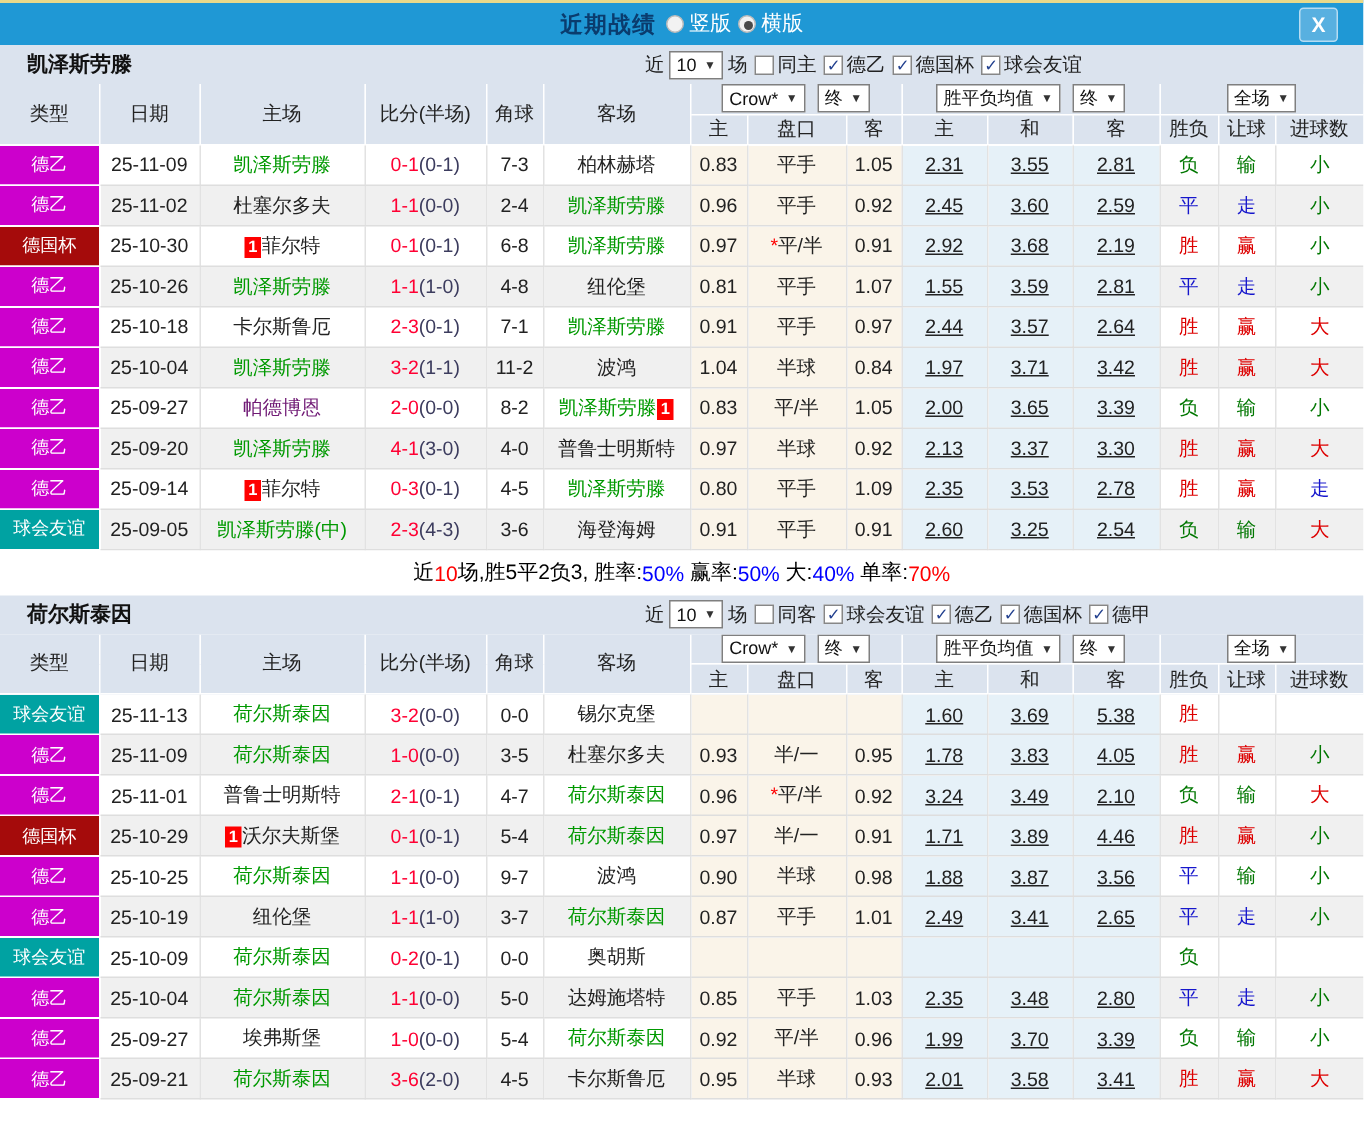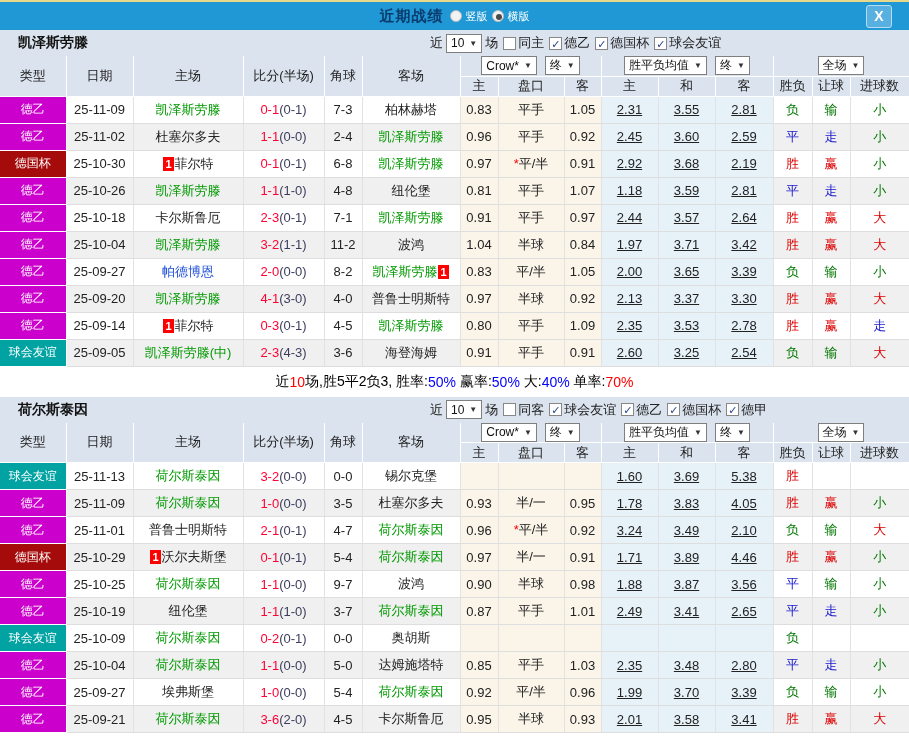--- a/index.html
+++ b/index.html
@@ -2,21 +2,21 @@
 <html style="--topbar: #1f98d5; --topline: #e8d98a; --titlecolor: #0a3c6e; --headbg: #dbe3ee; --oddsbg: #faf4e9; --avgbg: #e6f1f8; --rowalt: #f0f0f0;"><head>
 <meta charset="utf-8">
 <style>
   * { box-sizing: border-box; margin: 0; padding: 0; }
   html,body { width:909px; height:754px; overflow:hidden; background:#fff;
     font-family:"Liberation Sans","DejaVu Sans",sans-serif; }
 
   .titlebar { height:30px; background:var(--topbar,#1f98d5); border-top:2px solid var(--topline,#e8d98a);
     position:relative; display:flex; align-items:center; justify-content:center; }
   .title { font-size:15px; font-weight:bold; color:var(--titlecolor,#0a3c6e); margin-right:2px; letter-spacing:1px;}
-  .radio { display:inline-flex; align-items:center; gap:4px; color:#fff; font-size:11px; margin-left:4px; cursor:pointer; }
+  .radio { display:inline-flex; align-items:center; gap:4px; color:#fff; font-size:14px; margin-left:4px; cursor:pointer; }
   .rb { width:12px; height:12px; border-radius:50%; background:#f2f2f2; border:1px solid #bbb; display:inline-block; position:relative; }
   .rb.on::after { content:""; position:absolute; left:3px; top:3px; width:6px; height:6px; border-radius:50%; background:#4a4a4a; }
   .close { position:absolute; right:17px; top:3px; width:26px; height:23px; background:#58b0e0;
     border:1px solid #b6dcf2; border-radius:3px; color:#fff; font-size:14px; font-weight:bold;
     text-align:center; line-height:21px; cursor:pointer; }
 
   .team-row { height:26px; background:var(--headbg,#dbe3ee); position:relative; display:flex; align-items:center; }
   .team-name { margin-left:18px; font-weight:bold; font-size:14px; color:#111; }
   .filters { position:absolute; left:430px; top:0; height:26px; display:flex; align-items:center; gap:3px; font-size:13px; color:#222; white-space:nowrap; }
   .sel { background:#fff; border:1px solid #7f7f7f; height:19px; padding:0 4px; display:inline-flex; align-items:center; gap:5px; font-size:12px; color:#111; cursor:pointer; white-space:nowrap; }
@@ -212,21 +212,21 @@
           <tr class="alt">
             <td class="type" style="background: rgb(204, 0, 204);">德乙</td>
             <td>25-10-26</td>
             <td class="team"><span style="color: rgb(0, 153, 0);">凯泽斯劳滕</span></td>
             <td><span style="color: rgb(255, 0, 51);">1-1</span><span style="color: rgb(60, 60, 94);">(1-0)</span></td>
             <td>4-8</td>
             <td class="team"><span style="color: rgb(34, 34, 34);">纽伦堡</span></td>
             <td class="odds">0.81</td>
             <td class="odds">平手</td>
             <td class="odds">1.07</td>
-            <td class="avgc">1.18</td>
+            <td class="avgc">1.55</td>
             <td class="avgc">3.59</td>
             <td class="avgc">2.81</td>
             <td class="res" style="color: rgb(22, 22, 204);">平</td>
             <td class="res" style="color: rgb(22, 22, 204);">走</td>
             <td class="res" style="color: rgb(0, 119, 0);">小</td>
           </tr>
           <tr>
             <td class="type" style="background: rgb(204, 0, 204);">德乙</td>
             <td>25-10-18</td>
             <td class="team"><span style="color: rgb(34, 34, 34);">卡尔斯鲁厄</span></td>
@@ -256,21 +256,21 @@
             <td class="avgc">1.97</td>
             <td class="avgc">3.71</td>
             <td class="avgc">3.42</td>
             <td class="res" style="color: rgb(221, 0, 0);">胜</td>
             <td class="res" style="color: rgb(221, 0, 0);">赢</td>
             <td class="res" style="color: rgb(221, 0, 0);">大</td>
           </tr>
           <tr>
             <td class="type" style="background: rgb(204, 0, 204);">德乙</td>
             <td>25-09-27</td>
-            <td class="team"><span style="color: #1d4ed8;">帕德博恩</span></td>
+            <td class="team"><span style="color: #701a75;">帕德博恩</span></td>
             <td><span style="color: rgb(255, 0, 51);">2-0</span><span style="color: rgb(60, 60, 94);">(0-0)</span></td>
             <td>8-2</td>
             <td class="team"><span style="color: rgb(0, 153, 0);">凯泽斯劳滕</span><span class="badge">1</span></td>
             <td class="odds">0.83</td>
             <td class="odds">平/半</td>
             <td class="odds">1.05</td>
             <td class="avgc">2.00</td>
             <td class="avgc">3.65</td>
             <td class="avgc">3.39</td>
             <td class="res" style="color: rgb(0, 119, 0);">负</td>

